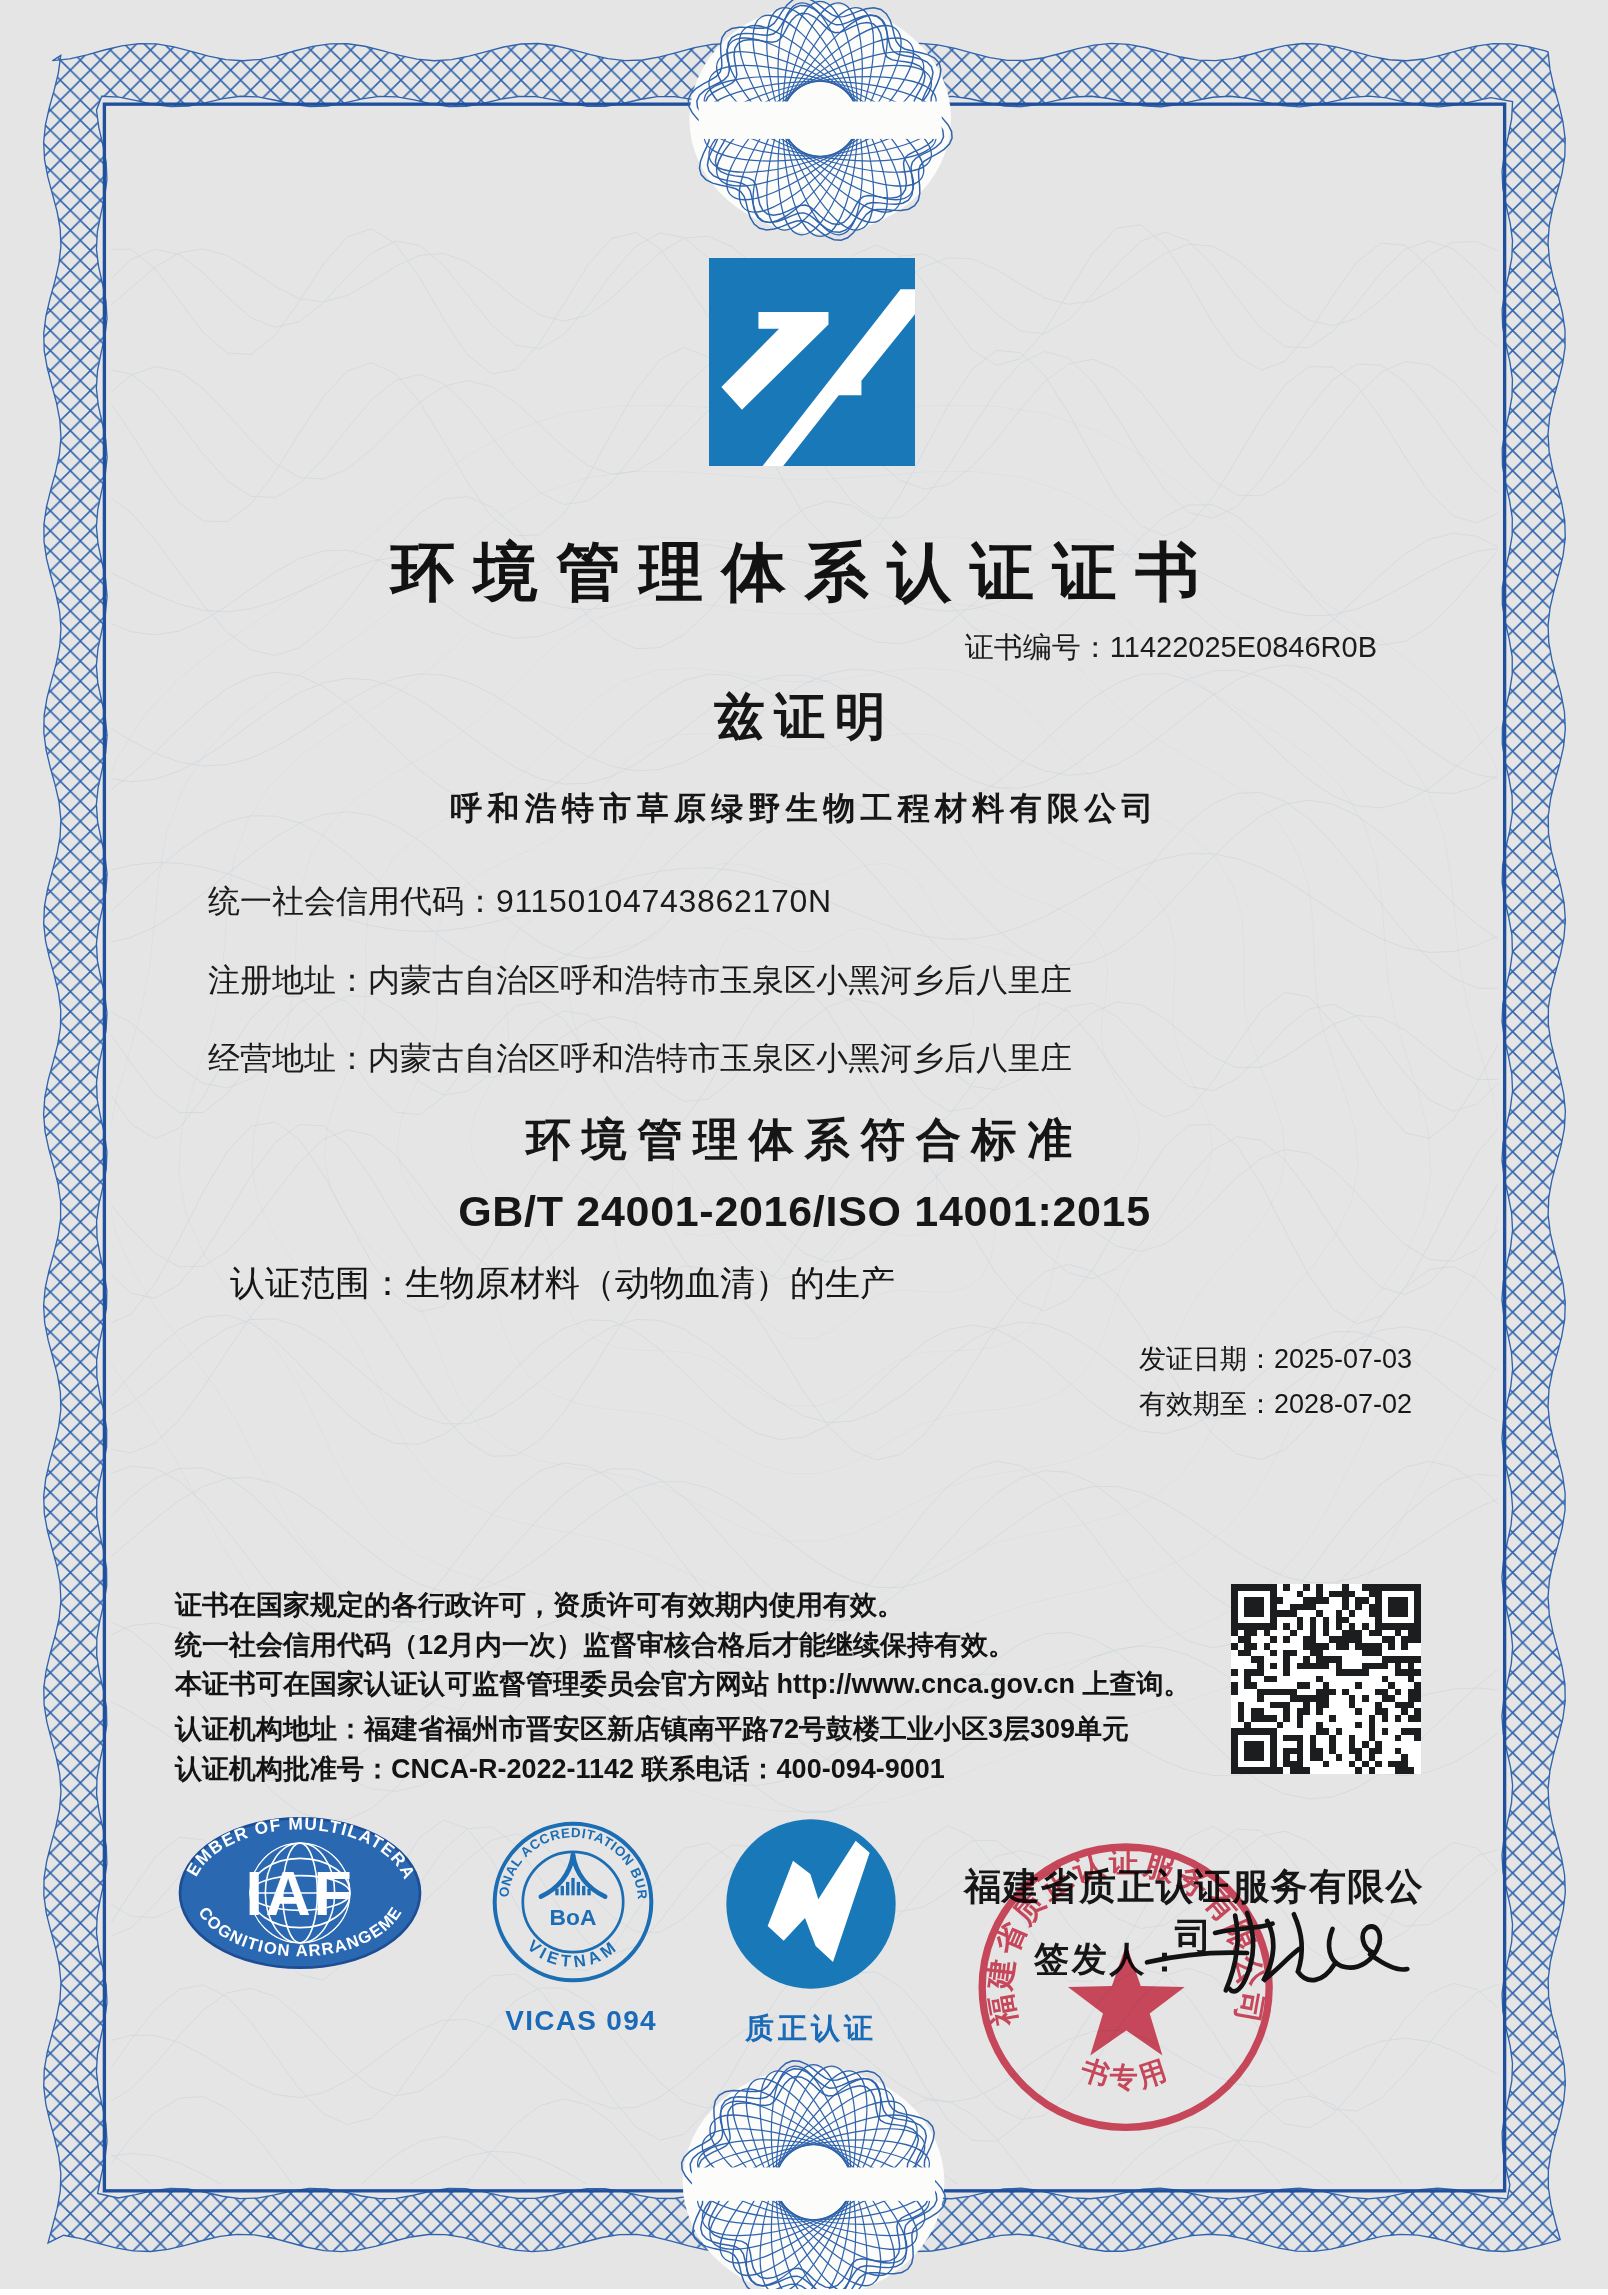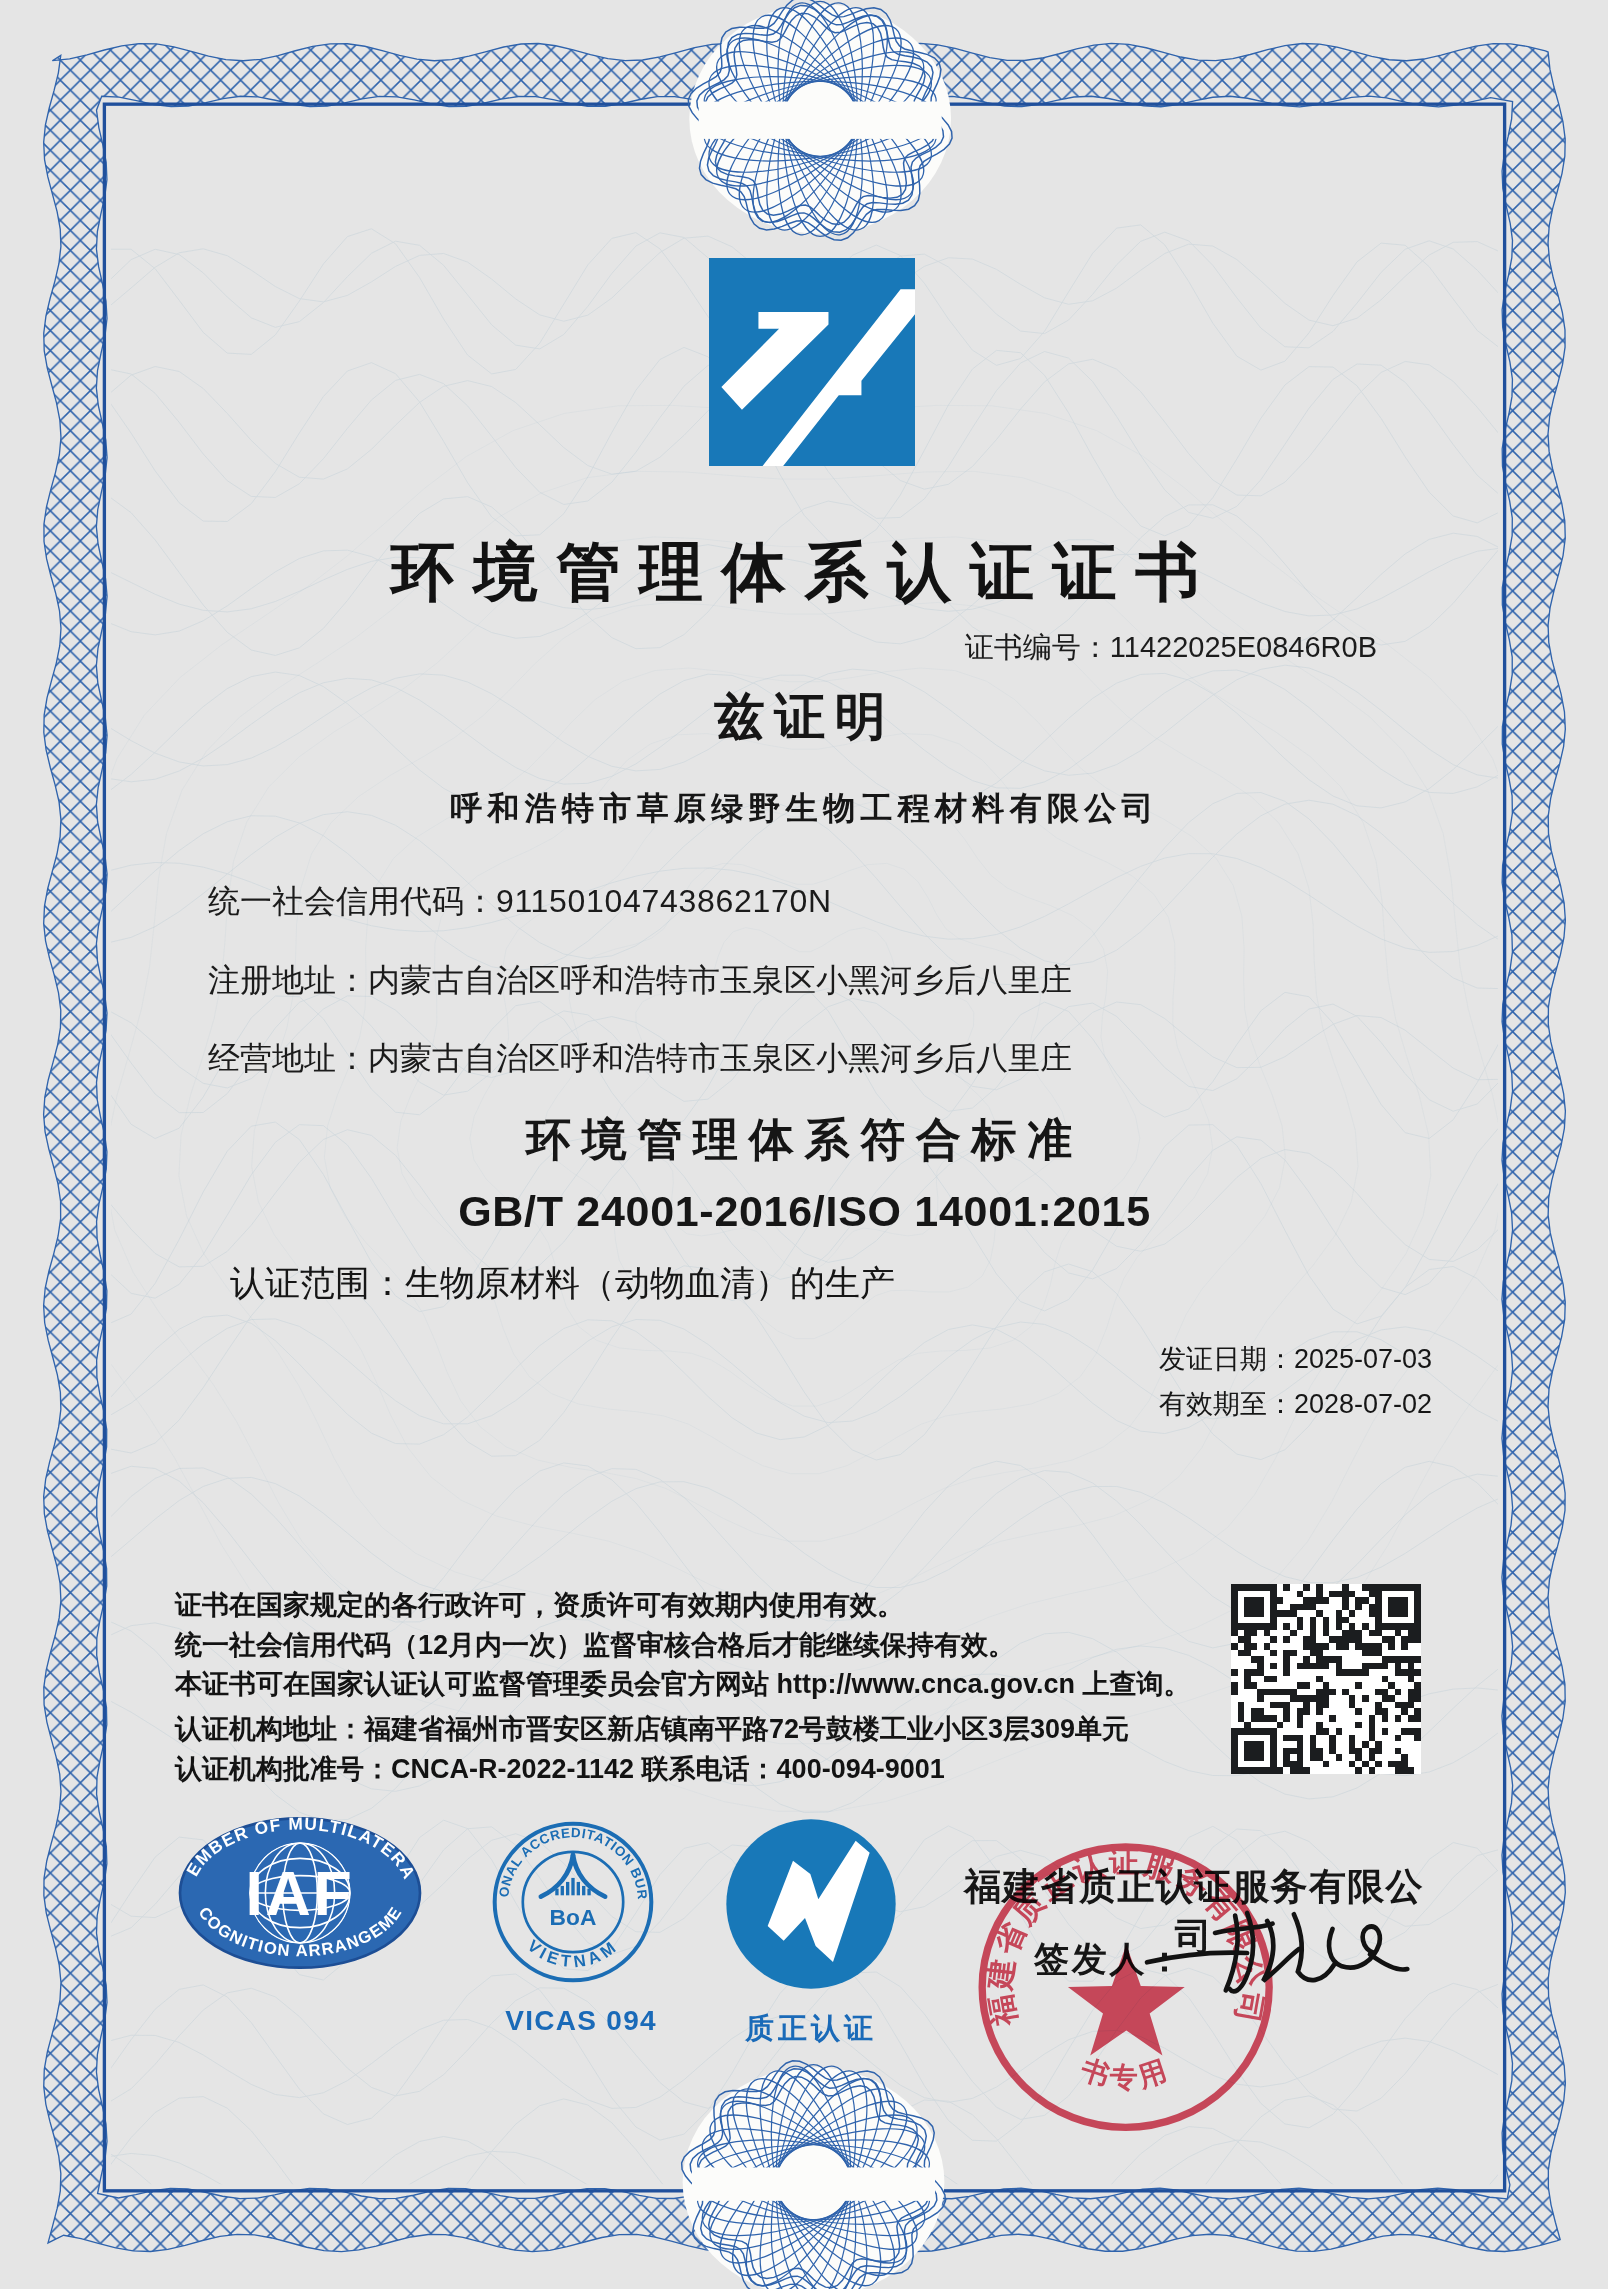--- a/index.html
+++ b/index.html
@@ -22,21 +22,21 @@
   .fieldrow .lab{font-family:"Liberation Serif","DejaVu Serif",serif;}
   .fieldrow .val{font-family:"Liberation Serif","DejaVu Serif",serif;}
   .fieldrow .val.code{font-family:"Liberation Sans","DejaVu Sans",sans-serif;letter-spacing:0.7px;}
 
   .stdhead{top:1110px;font-size:45px;font-weight:900;letter-spacing:10.7px;}
   .stdcode{top:1187px;font-size:43px;font-weight:700;letter-spacing:0.7px;}
   .scope{left:230px;top:1260px;font-size:35px;font-family:"Liberation Serif","DejaVu Serif",serif;}
 
   .dates{left:1139px;top:1341px;font-size:27px;}
   .dates .row{margin-bottom:9.4px;}
-  .dates .lab{font-family:Liberation Sans, sans-serif;margin-left:20px;}
+  .dates .lab{font-family:Liberation Sans, sans-serif;}
   .dates .val{font-family:"Liberation Sans","DejaVu Sans",sans-serif;}
 
   .note{left:175px;font-size:27px;font-weight:700;color:#131313;}
   .orgline{left:175px;font-size:27px;font-weight:700;color:#131313;}
 
   .issuer{left:948px;width:492px;top:1862px;text-align:center;font-size:37px;font-weight:800;letter-spacing:1.3px;}
   .signer{left:1034px;top:1936px;font-size:35px;font-weight:800;letter-spacing:2.7px;}
 
   .vicas{left:489px;width:168px;top:2005px;text-align:right;font-size:28px;font-weight:700;
          color:#1a6ab8;letter-spacing:1.3px;}

